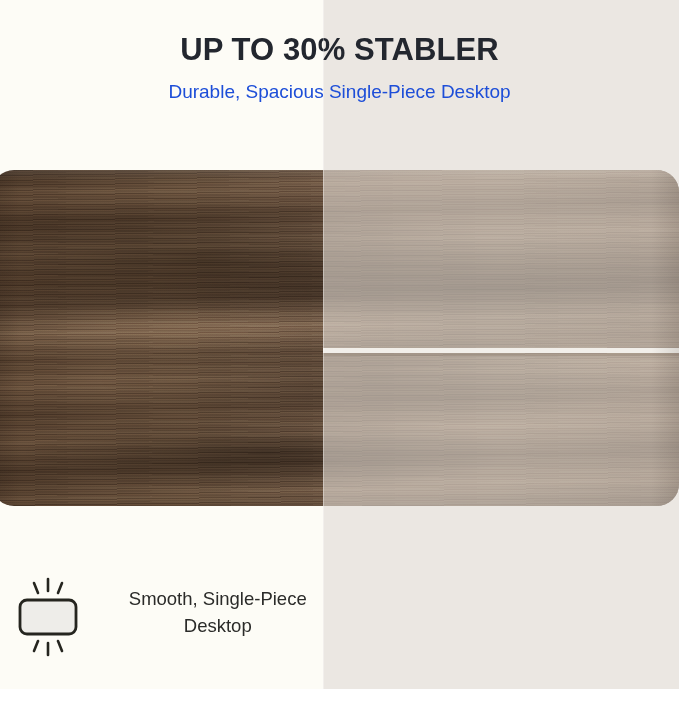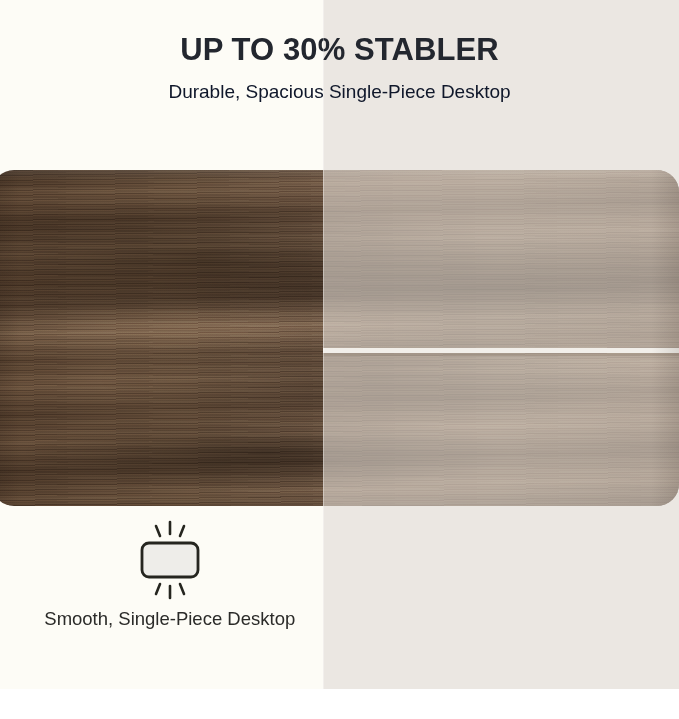--- a/index.html
+++ b/index.html
@@ -45,21 +45,21 @@
     font-weight: bold;
     letter-spacing: 0.1px;
     color: #23272F;
     line-height: 1.1;
   }
   .subtitle {
     margin: 0;
     padding-top: 14px;
     font-size: 19px;
     font-weight: 400;
-    color: #0f172a;
+    color: #1d4ed8;
     line-height: 1.2;
   }
 
   
   .board-wrap {
     position: absolute;
     left: -8px;
     top: 170px;
     width: 687px;
     height: 336px;
@@ -174,21 +174,21 @@
   .compare {
     position: absolute;
     left: 0; top: 506px;
     width: 679px; height: 213px;
     display: flex;
     z-index: 5;
   }
   .col {
     width: 50%;
     display: flex;
-    flex-direction: column;
+    flex-direction: row;
     align-items: center;
   }
   .icon-box {
     height: 92px;
     display: flex;
     align-items: center;
     justify-content: center;
     padding-top: 8px;
   }
   .caption {

